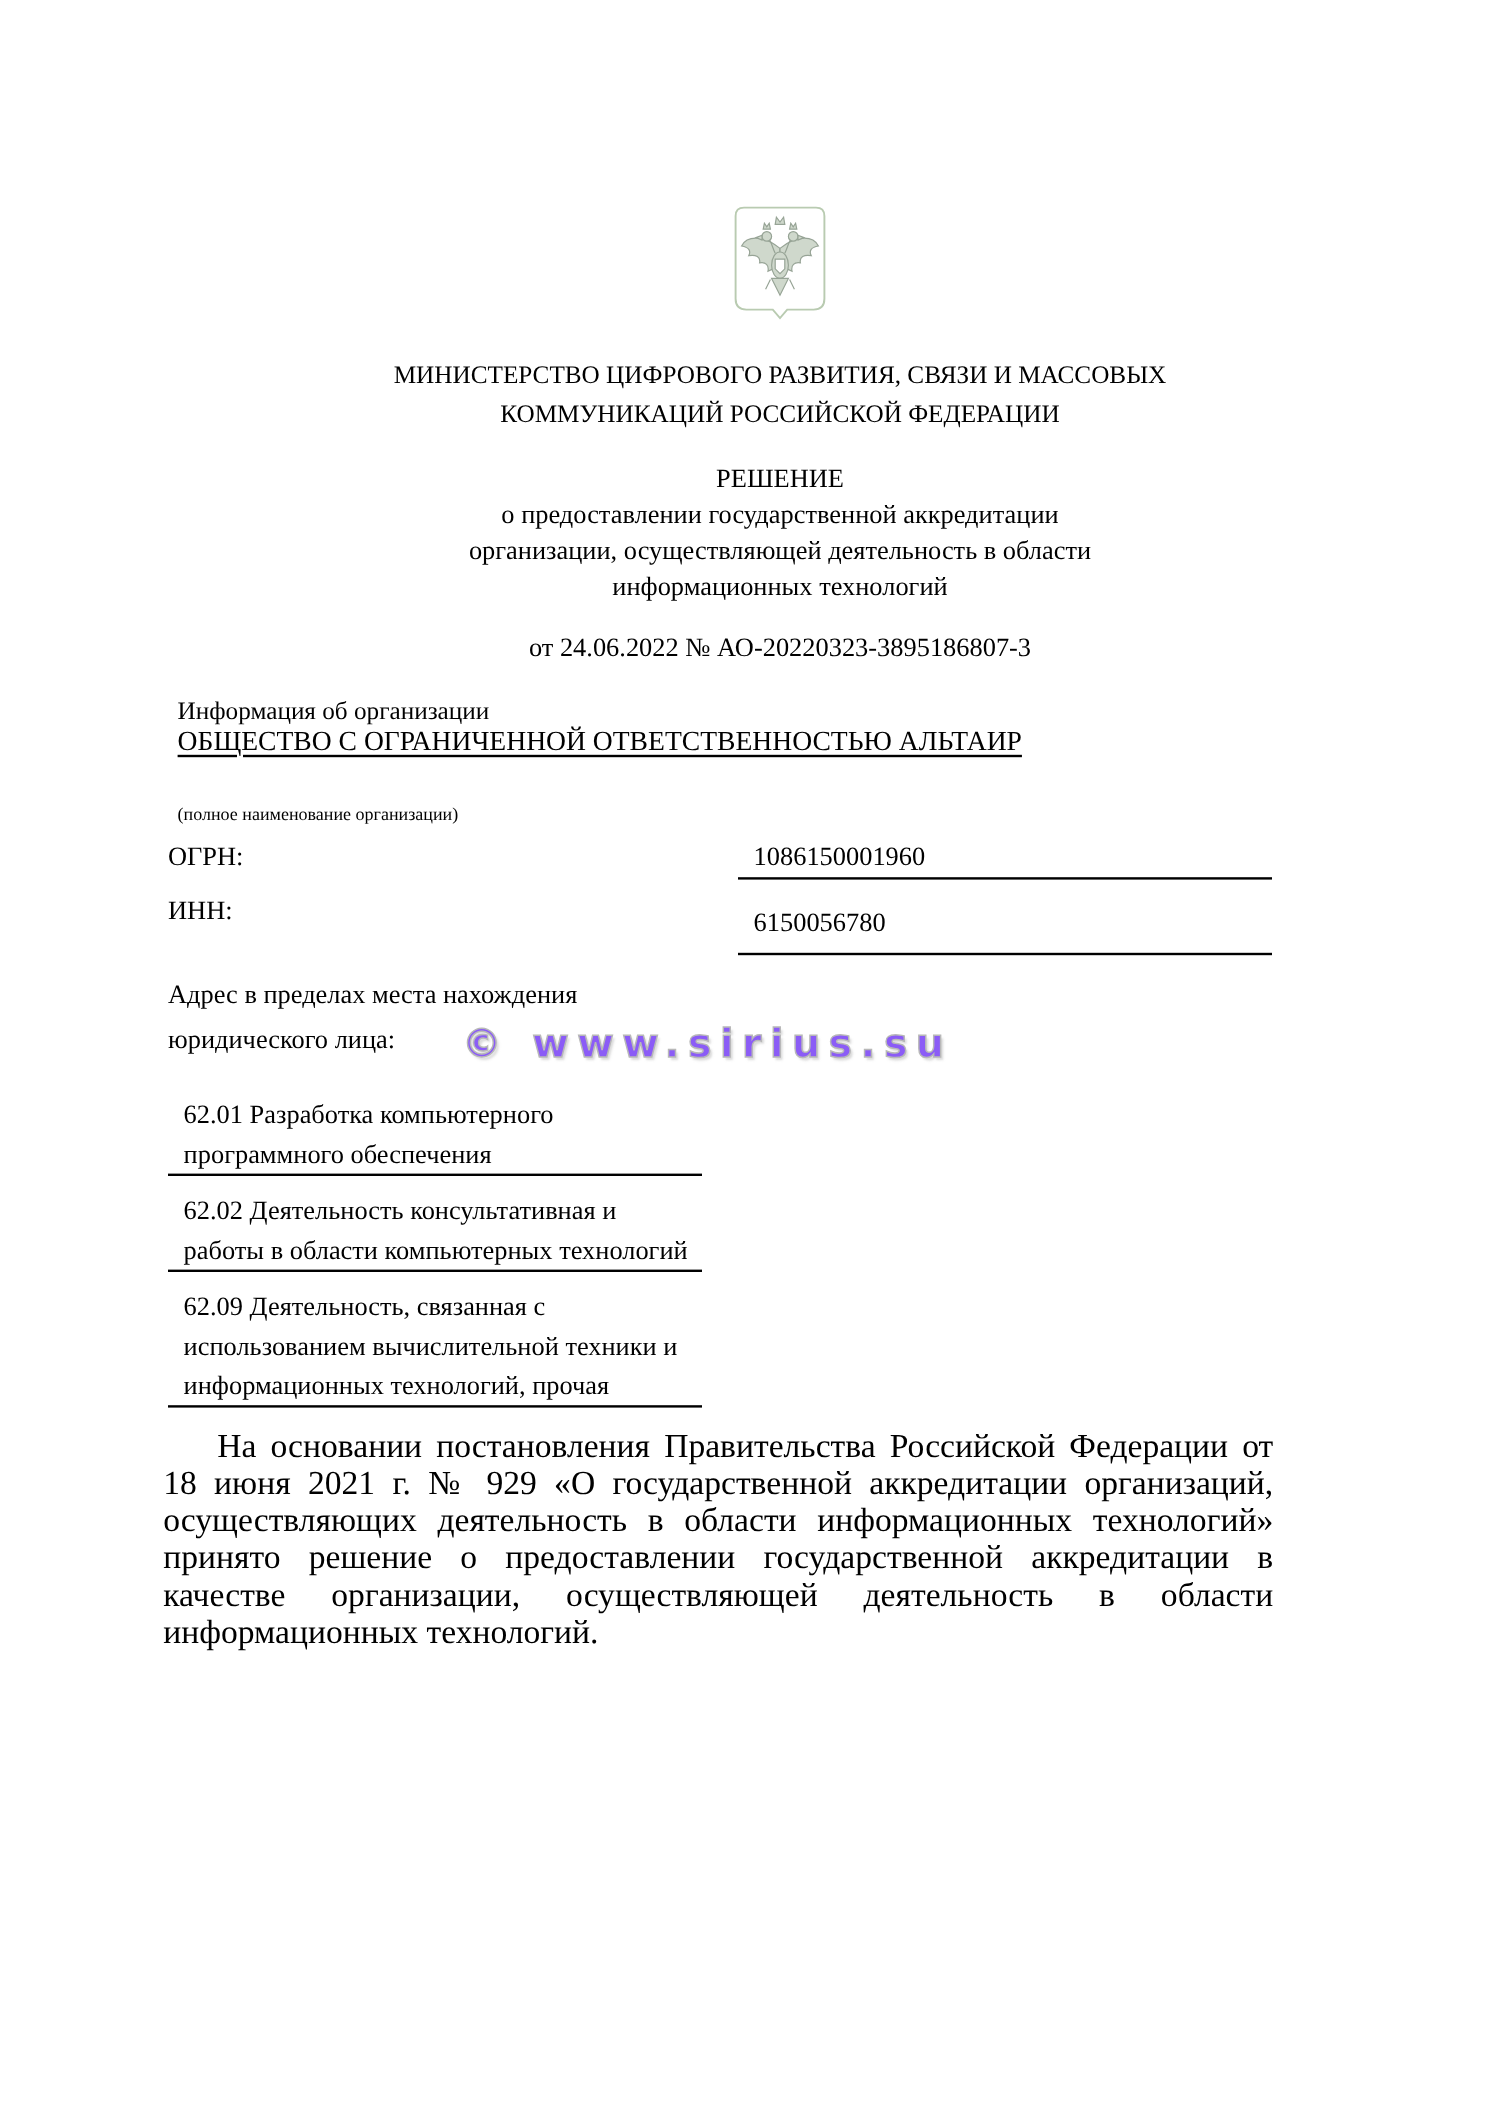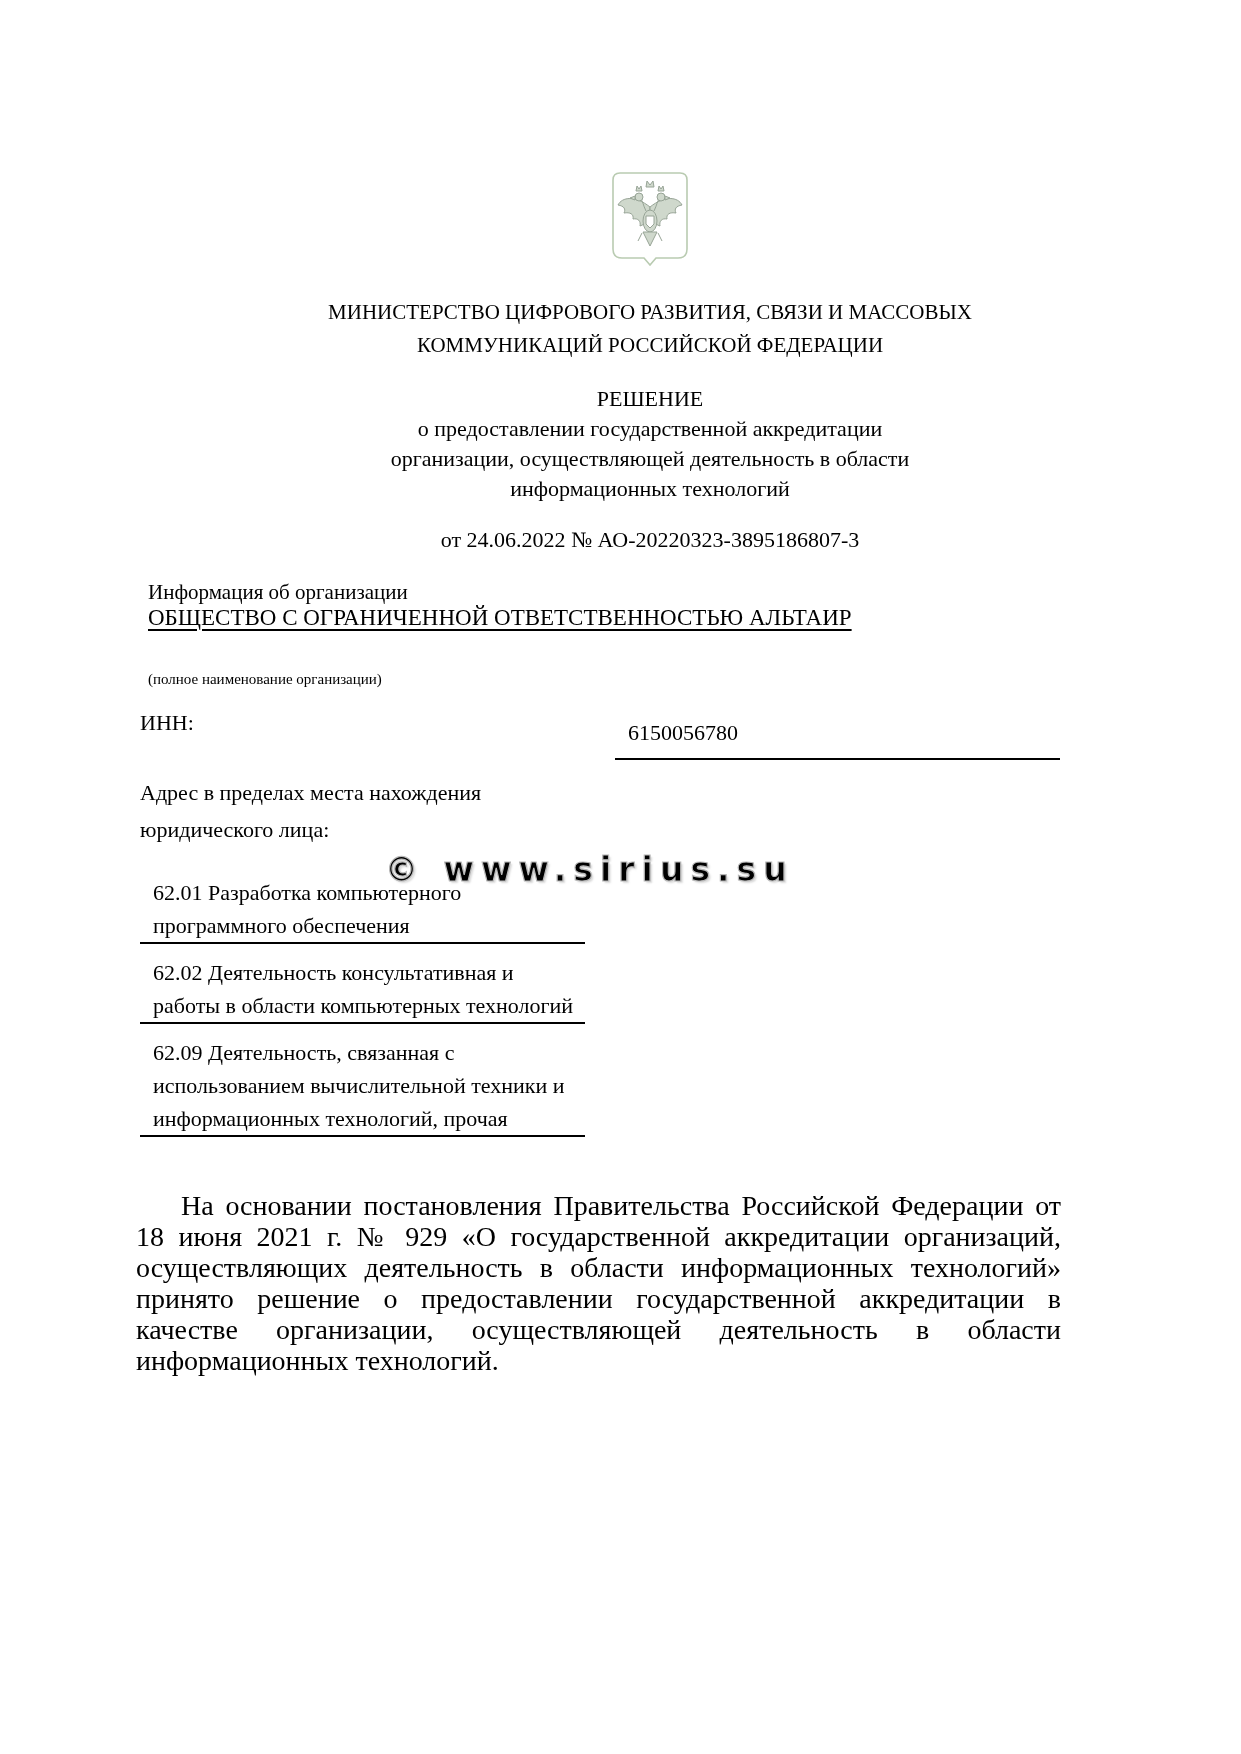--- a/index.html
+++ b/index.html
@@ -48,21 +48,21 @@
     font-size:28px; line-height:31px;
     text-align:justify; text-indent:45px;
   }
 
   
   .watermark {
     position:absolute; z-index:0;
     top:850px; left:385px;
     font-family:"DejaVu Sans", sans-serif;
     font-weight:bold; font-size:33px; letter-spacing:7px;
-    color:#000000;
+    color:#8b5cf6;
     -webkit-text-stroke:1.2px #b8b8b8;
     text-shadow:2px 2px 2px rgba(150,150,150,0.35);
     white-space:nowrap;
   }
 </style>
 </head>
 <body>
 
 <div class="watermark">© www.sirius.su</div>
 
@@ -104,20 +104,26 @@
 <div class="abs dateline">от 24.06.2022 № АО-20220323-3895186807-3</div>
 
 <div class="abs org-block">
   <div class="org-title">Информация об организации</div>
   <div class="org-name">ОБЩЕСТВО С ОГРАНИЧЕННОЙ ОТВЕТСТВЕННОСТЬЮ АЛЬТАИР</div>
   <div class="org-caption">(полное наименование организации)</div>
 </div>
 
 <div class="abs fields">
 
+  <div class="frow row-ogrn">
+    <div class="cell-label">ОГРН:</div>
+    <div class="cell-value">
+      <div class="uline">1086150001960</div>
+    </div>
+  </div>
 
   <div class="frow row-inn">
     <div class="cell-label">ИНН:</div>
     <div class="cell-value">
       <div class="uline">6150056780</div>
     </div>
   </div>
 
   <div class="frow row-addr">
     <div class="cell-label">Адрес в пределах места нахождения юридического лица:</div>

